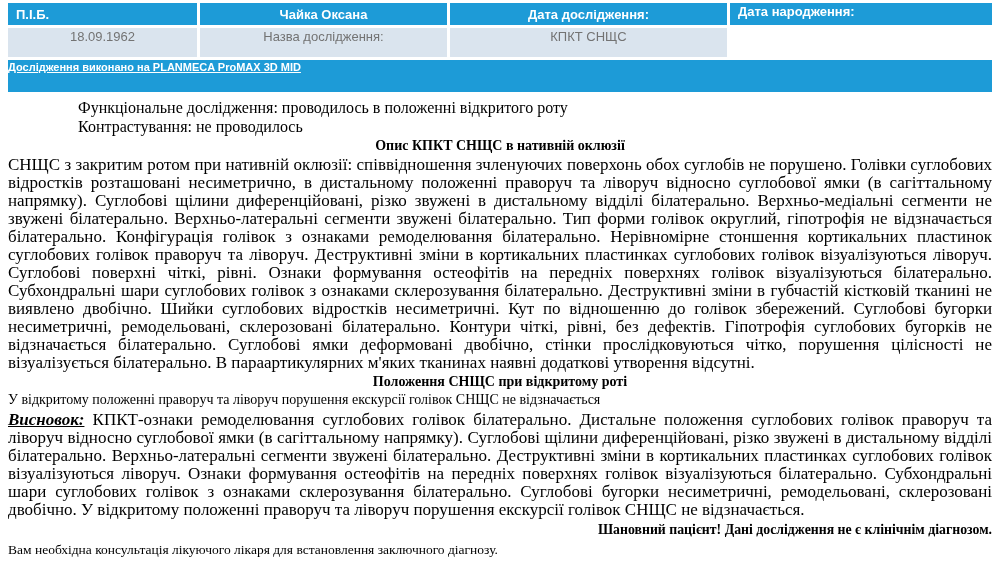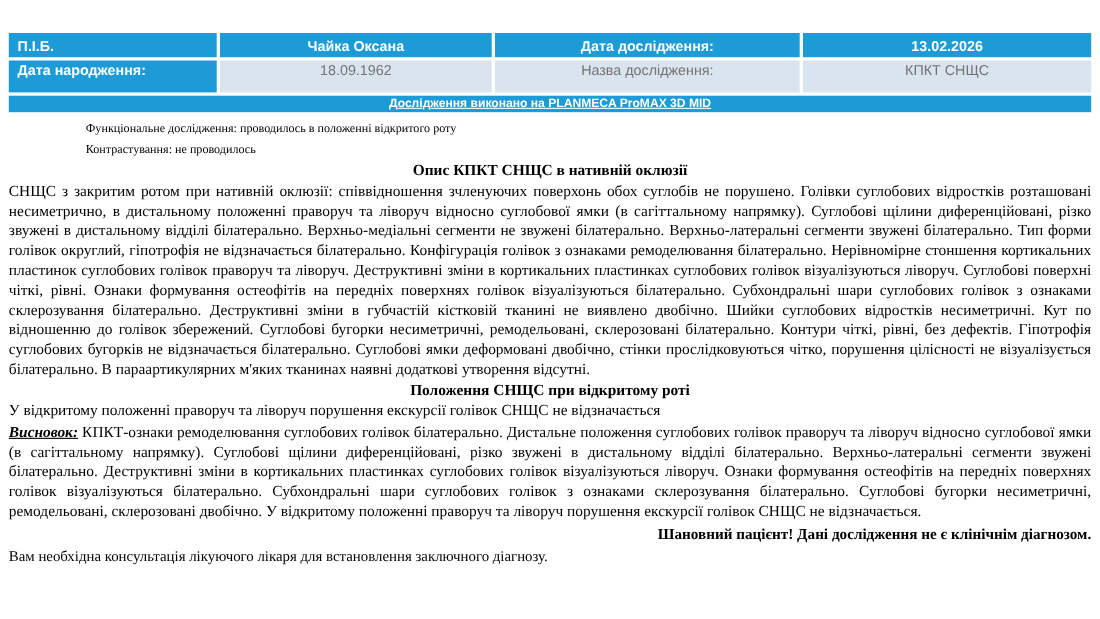--- a/index.html
+++ b/index.html
@@ -3,60 +3,60 @@
 <meta charset="utf-8">
 <style>
   html,body{margin:0;padding:0;}
   body{
     width:1000px;height:563px;
     background:#ffffff;
     font-family:"Liberation Serif", serif;
     color:#000;
     overflow:hidden;
   }
-  .page{padding:3px 8px 0 8px;margin-top:27px;}
+  .page{padding:3px 8px 0 8px;}
 
   
   .ptable{
     display:grid;
     grid-template-columns:189px 247px 277px 1fr;
     grid-template-rows:22px 29px;
     gap:3px;
     font-family:"Liberation Sans", sans-serif;
     font-size:13px;
   }
   .cell{padding:1px 8px;box-sizing:border-box;display:flex;align-items:flex-start;}
   .cell.vcenter{align-items:center;}
   .cell.center{justify-content:center;text-align:left;}
   .cell-blue{background:var(--blue);color:#fff;font-weight:bold;}
   .cell-light{background:var(--light);color:#737373;}
 
   .band{
     margin-top:3px;
     background:var(--blue);
     color:#fff;
-    height:15px;
+    height:32px;
     line-height:15px;
-    text-align:center;
+    text-align:left;
     font-family:"Liberation Sans", sans-serif;
     font-size:11px;
     font-weight:bold;
   }
   .band span{text-decoration:underline;}
 
   
-  .info-block{margin:6px 0 0 70px;font-size:11px;line-height:19px;}
+  .info-block{margin:6px 0 0 70px;font-size:16px;line-height:19px;}
   .h-center{
     text-align:center;font-weight:bold;font-size:14px;
     line-height:17px;margin:1px 0 0 0;
   }
   p.body-just{
     margin:2px 0 0 0;
     text-align:justify;
-    font-size:14px;
+    font-size:17px;
     line-height:18px;
     font-family:Liberation Serif, serif;
   }
   p.body-left{
     margin:1px 0 0 0;
     font-size:14px;
     line-height:18px;
   }
   .inline-label{font-weight:bold;font-style:italic;text-decoration:underline;}
   .notice-bold{
@@ -73,23 +73,20 @@
 
   <div class="ptable">
     <div class="cell cell-blue vcenter">
       <span>П.І.Б.</span>
     </div>
     <div class="cell cell-blue vcenter center">
       <span>Чайка Оксана</span>
     </div>
     <div class="cell cell-blue vcenter center">
       <span>Дата дослідження:</span>
-    </div>
-    <div class="cell cell-blue vcenter center">
-      <span>13.02.2026</span>
     </div>
 
     <div class="cell cell-blue">
       <span>Дата народження:</span>
     </div>
     <div class="cell cell-light center">
       <span>18.09.1962</span>
     </div>
     <div class="cell cell-light center">
       <span>Назва дослідження:</span>

